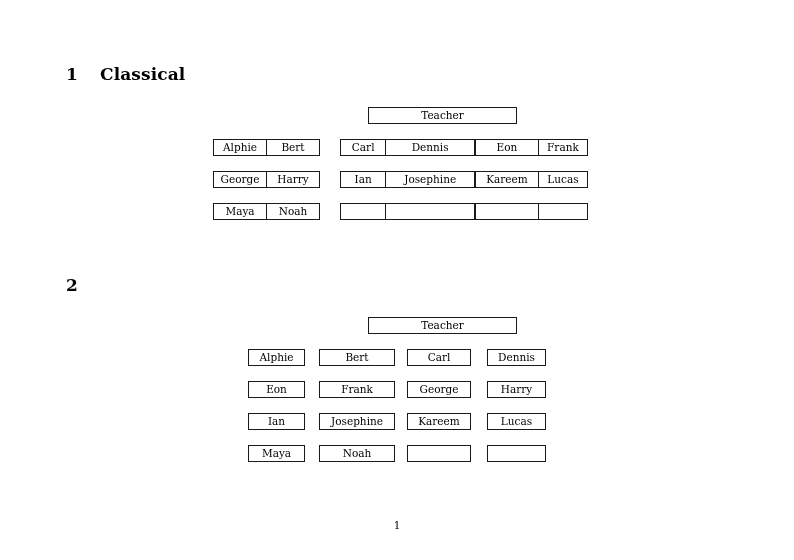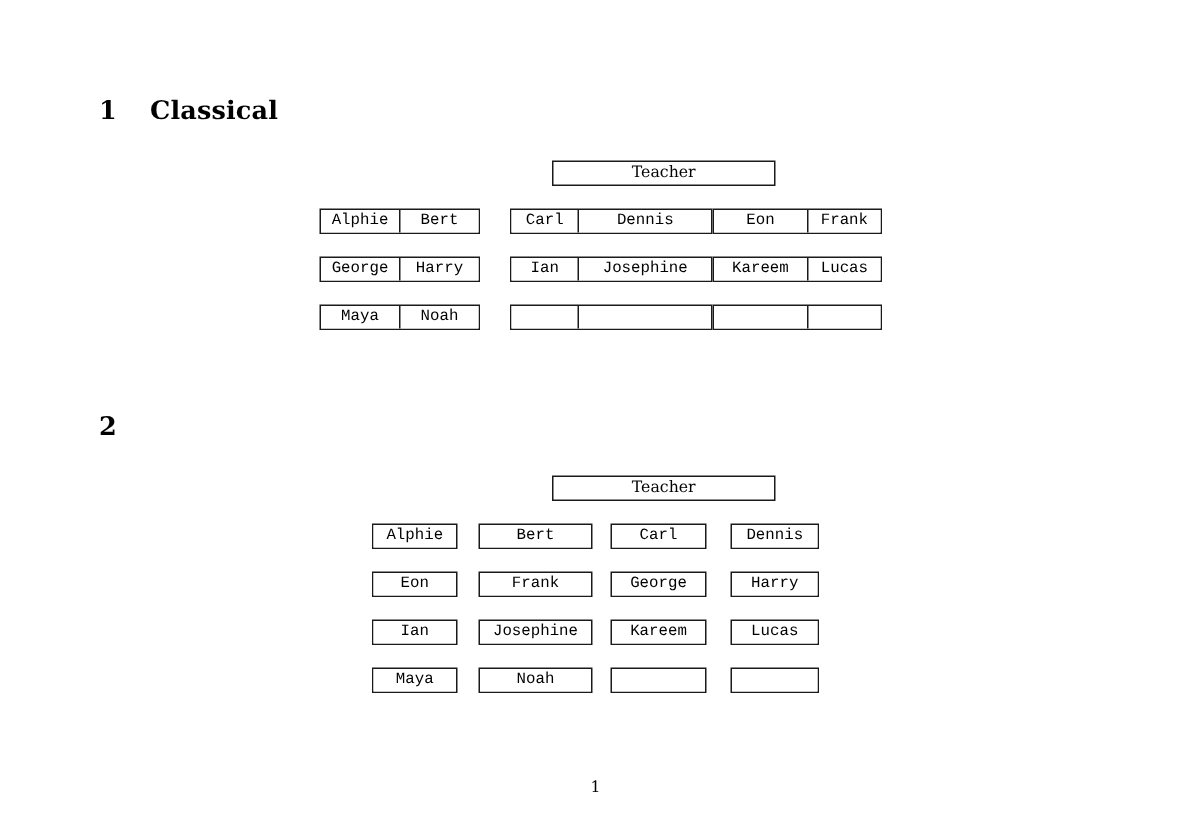--- a/index.html
+++ b/index.html
@@ -58,21 +58,20 @@
     white-space: nowrap;
     margin-left: 48px;
   }
   #teacher-classical   { top: 107px; }
   #teacher-distributed { top: 317px; }
 
   
   .grid-row {
     position: absolute;
     height: 17px;
-    font-family: Liberation Mono, monospace;
   }
 
   .cellgroup {
     position: absolute;
     height: 17px;
     box-sizing: border-box;
     border: 1px solid #1a1a1a;
     background: #ffffff;
     display: flex;
     top: 0;

